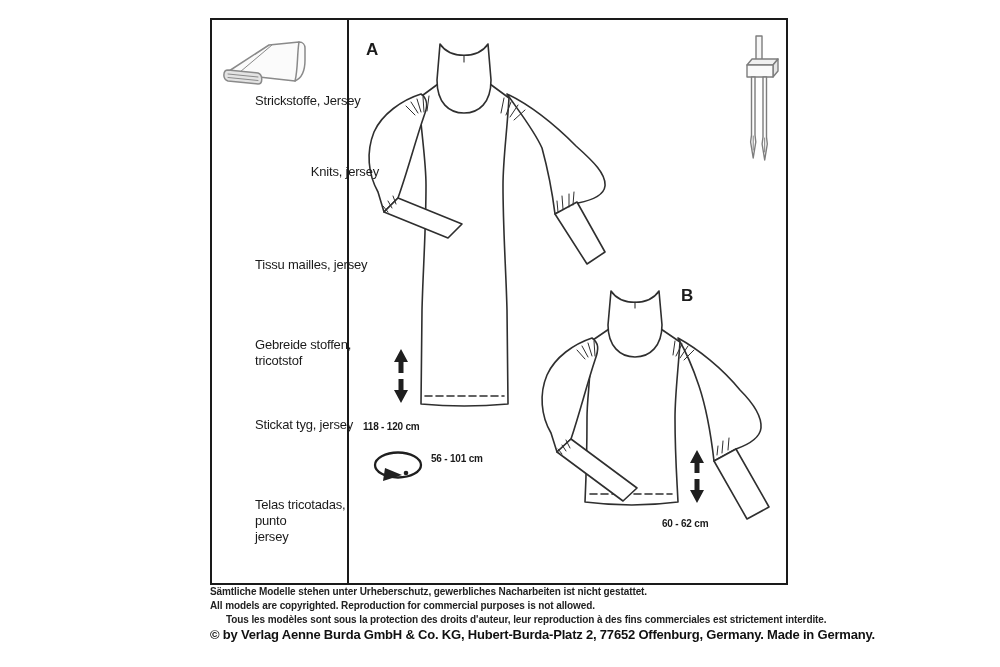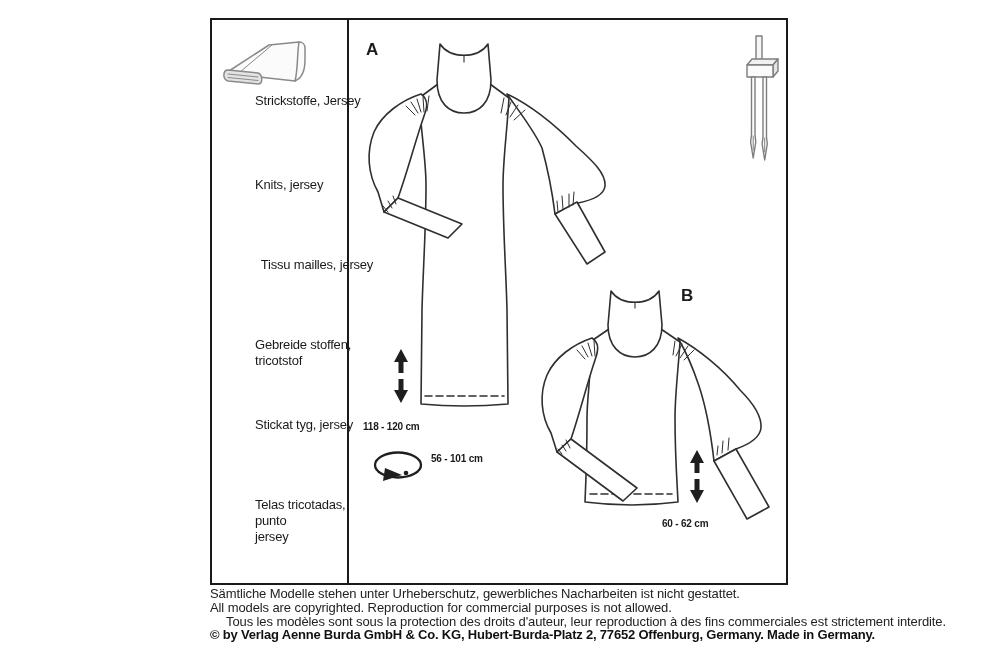--- a/index.html
+++ b/index.html
@@ -4,32 +4,32 @@
 <style>
   html,body{margin:0;padding:0;background:#fff;}
   .page{position:relative;width:1000px;height:667px;background:#ffffff;overflow:hidden;
         font-family:"Liberation Sans",sans-serif;color:#1b1b1b;}
   .main-box{position:absolute;left:210px;top:18px;width:578px;height:567px;
             border:2px solid #1a1a1a;box-sizing:border-box;background:#fff;}
   .sidebar{position:absolute;left:0;top:0;width:137px;height:100%;
            border-right:2px solid #1a1a1a;box-sizing:border-box;}
   .sidebar-label{position:absolute;left:8px;width:124px;font-size:13px;line-height:16px;
                  letter-spacing:-0.2px;white-space:pre-line;color:#1b1b1b;margin-left:35px;}
-  .sl-0{top:73px;} .sl-1{top:157px;} .sl-2{top:237px;text-align:center;}
+  .sl-0{top:73px;} .sl-1{top:144px;text-align:right;} .sl-2{top:237px;}
   .sl-3{top:317px;} .sl-4{top:397px;} .sl-5{top:477px;}
   .diagram-svg{position:absolute;left:0;top:0;}
   .view-letter{position:absolute;font-size:17px;font-weight:bold;letter-spacing:0;}
   .letter-a{left:154px;top:20px;}
   .letter-b{left:469px;top:266px;}
   .measure{position:absolute;font-size:10px;font-weight:bold;letter-spacing:-0.2px;white-space:nowrap;}
   .measure-a{left:151px;top:401px;}
   .measure-girth{left:219px;top:433px;}
   .measure-b{left:450px;top:498px;}
-  .footer-line{position:absolute;left:210px;font-size:13px;letter-spacing:-0.1px;
-               color:#222;white-space:nowrap;}
+  .footer-line{position:absolute;left:210px;font-size:10px;letter-spacing:-0.1px;
+               color:#222;white-space:nowrap;font-weight:bold;}
   .fl-0{top:586px;} .fl-1{top:600px;} .fl-2{top:614px;margin-left:16px;}
   .footer-copyright{position:absolute;left:210px;top:627px;font-size:13px;font-weight:bold;
                     letter-spacing:-0.2px;color:#111;white-space:nowrap;}
 </style>
 </head>
 <body>
 
 <div class="page">
 
   <div class="main-box">

